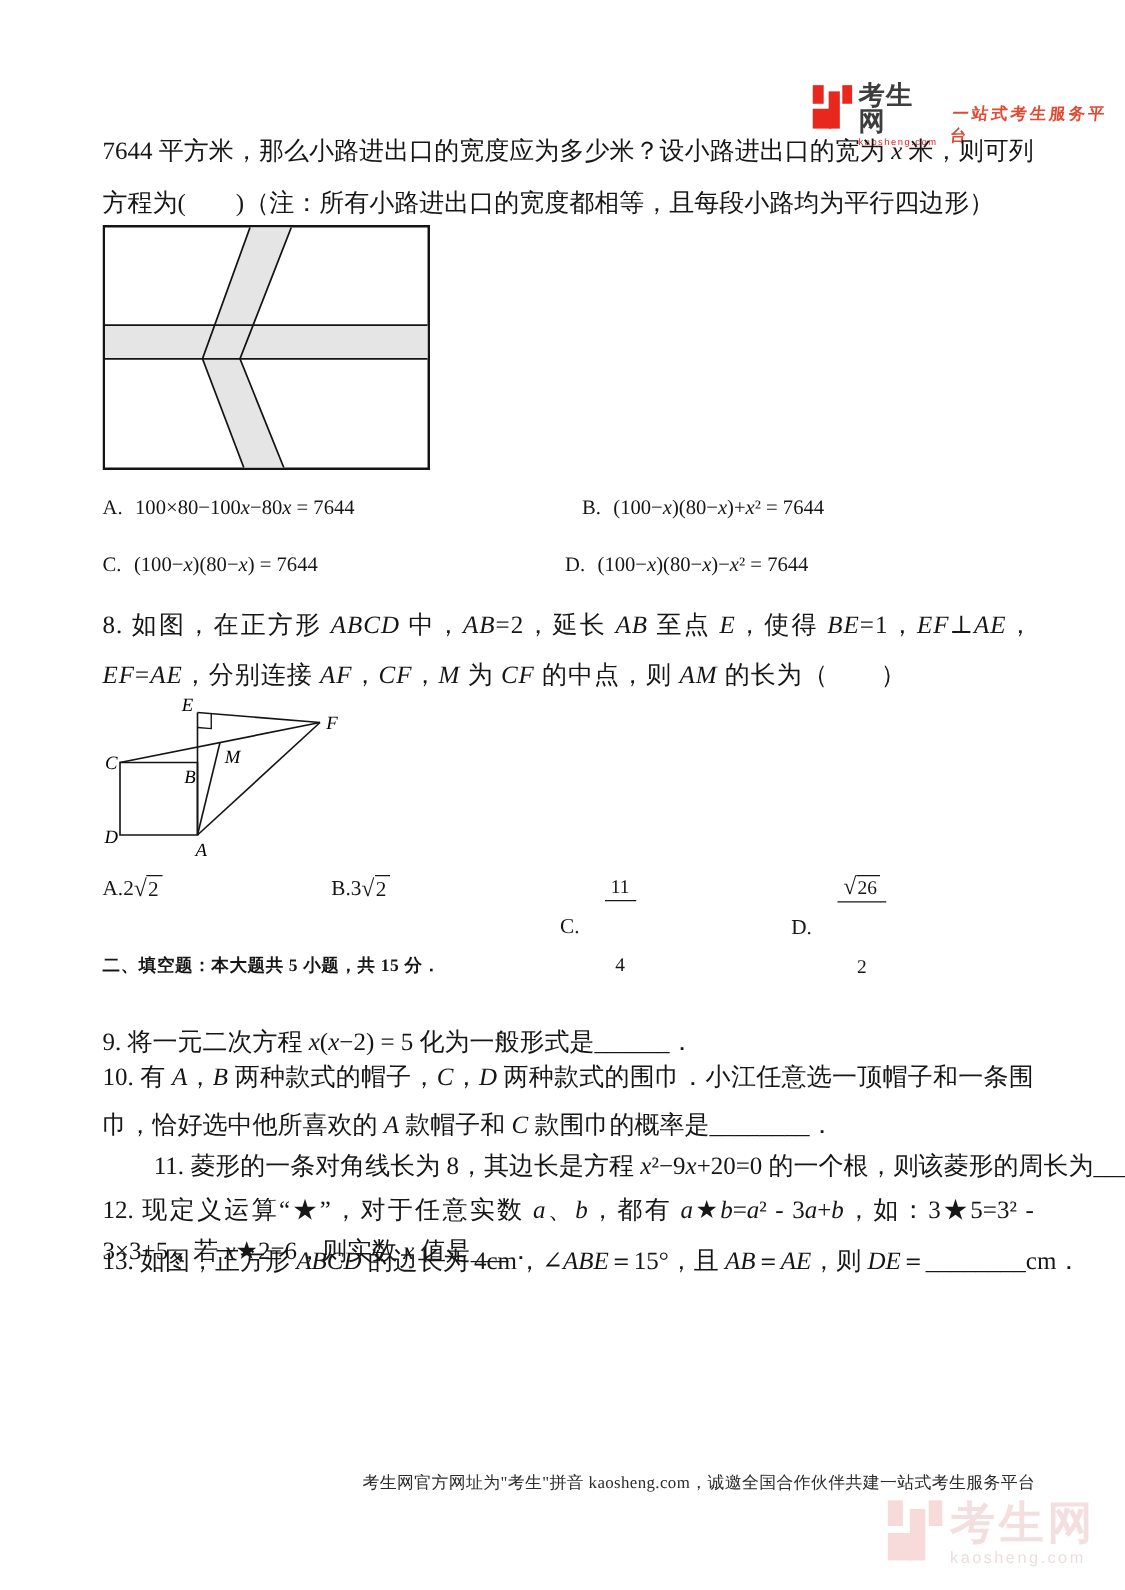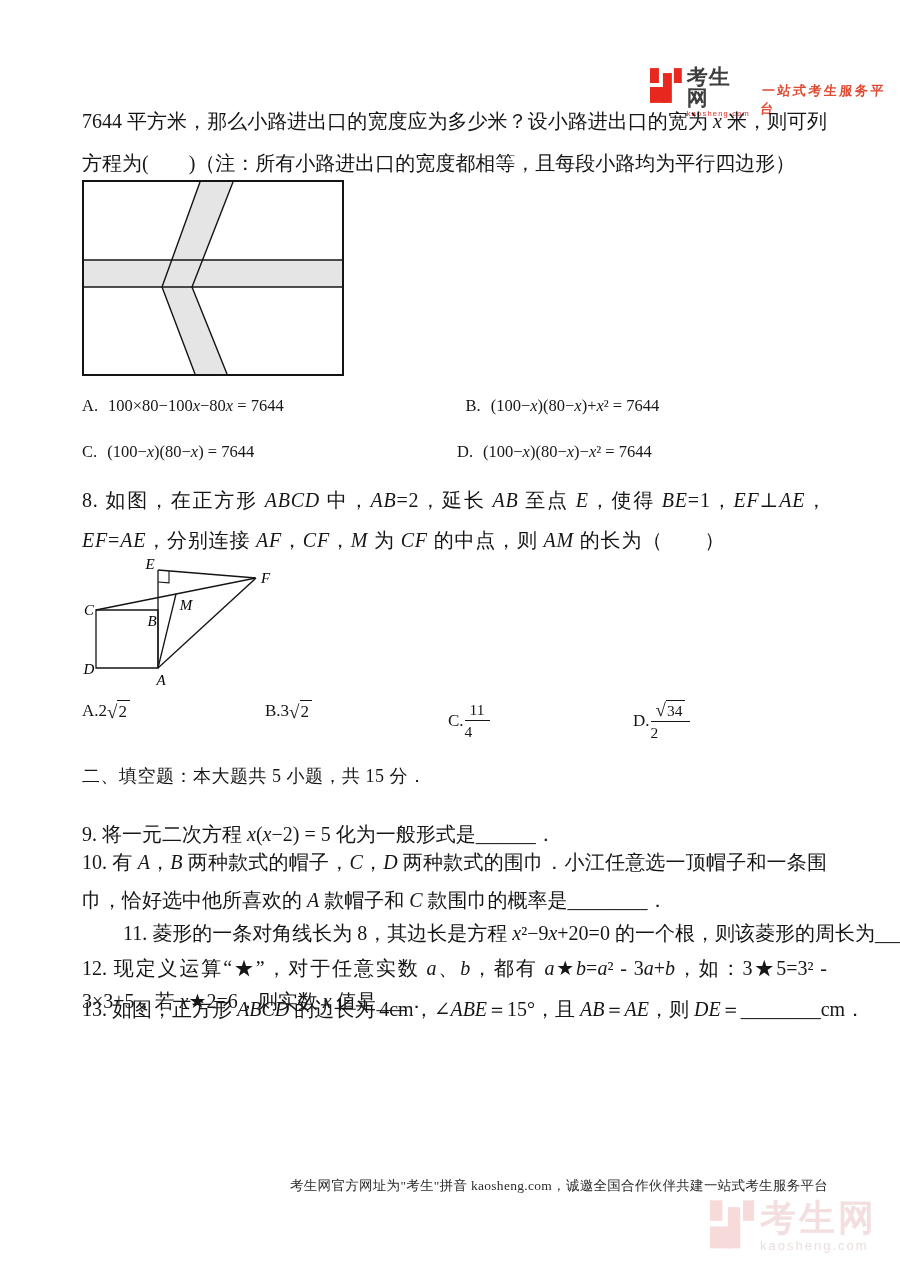--- a/index.html
+++ b/index.html
@@ -11,33 +11,33 @@
   .brand{position:absolute;left:650px;top:66px;display:flex;align-items:flex-start;}
   .brand-icon{display:block;margin-top:2px;}
   .brand-text{margin-left:5px;line-height:1;}
   .brand-name{font-family:"Liberation Sans","DejaVu Sans",sans-serif;font-weight:bold;font-size:21px;color:#3d3d3d;letter-spacing:1px;}
   .brand-domain{font-family:"Liberation Sans","DejaVu Sans",sans-serif;font-size:7.5px;color:#e8281e;letter-spacing:1.2px;margin-top:2px;}
   .brand-tagline{font-family:"Liberation Sans","DejaVu Sans",sans-serif;font-weight:bold;font-size:13px;color:#e04a32;letter-spacing:2.5px;margin-left:9px;margin-top:16px;transform:skewX(-6deg);}
   
   .stem{position:absolute;left:82px;width:745px;margin:0;font-size:20px;text-align:justify;}
   .single{white-space:nowrap;width:auto;}
   .math i{font-style:italic;}
-  .sec-title{position:absolute;left:82px;top:764px;margin:0;font-size:18px;font-weight:normal;letter-spacing:0.5px;text-align:right;}
+  .sec-title{position:absolute;left:82px;top:764px;margin:0;font-size:14px;font-weight:bold;letter-spacing:0.5px;text-align:right;}
   
   .optrow{position:absolute;left:82px;width:745px;display:flex;}
   .opt{font-size:16.5px;white-space:nowrap;}
   .opt .olabel{margin-right:10px;}
-  .q7r1{top:396px;gap:22px;} .q7r2{top:442px;justify-content:space-between;}
+  .q7r1{top:396px;gap:22px;} .q7r2{top:442px;}
   .q7cell{position:relative;width:370px;}
   
   .q8row{position:absolute;left:0;top:700px;width:900px;height:58px;}
   .q8opt{position:absolute;display:flex;align-items:center;font-size:17px;}
   .rsign{font-size:19px;line-height:1;}
   .rad{border-top:1.2px solid #161616;padding:1px 3px 0 1px;}
-  .frac{display:inline-flex;flex-direction:column;margin-left:1px;font-size:15.5px;line-height:1.25;}
+  .frac{display:inline-flex;flex-direction:column;align-items:center;margin-left:20px;font-size:15.5px;line-height:1.25;gap:41px;}
   .fnum{border-bottom:1.3px solid #161616;padding:0 5px 1px 5px;text-align:center;}
   .fden{padding-top:1px;}
   
   .fig{position:absolute;}
   .figlabel{font-style:italic;font-family:"Liberation Serif","DejaVu Serif",serif;}
   
   .footer-note{position:absolute;left:290px;top:1177px;margin:0;font-size:13.5px;color:#2b2b2b;letter-spacing:0.3px;}
   .watermark{position:absolute;left:710px;top:1200px;display:flex;align-items:flex-start;opacity:0.9;}
   .wm-text{margin-left:6px;line-height:1;}
   .wm-name{font-family:"Liberation Sans","DejaVu Sans",sans-serif;font-weight:bold;font-size:36px;color:#f2dcdc;letter-spacing:3px;}
@@ -127,21 +127,21 @@
     <div class="q8opt" style="left:448px;">
       <span class="olabel">C.</span>
       <span class="frac">
         <span class="fnum">11</span>
         <span class="fden">4</span>
       </span>
     </div>
     <div class="q8opt" style="left:633px;">
       <span class="olabel">D.</span>
       <span class="frac">
-        <span class="fnum"><span class="rsign">√</span><span class="rad">34</span></span>
+        <span class="fnum"><span class="rsign">√</span><span class="rad">26</span></span>
         <span class="fden">2</span>
       </span>
     </div>
   </div>
 
   <h2 class="sec-title">二、填空题：本大题共 5 小题，共 15 分．</h2>
 
   <p class="stem single" style="top:806px;line-height:32px;margin-top:12px;">9. 将一元二次方程 <i>x</i>(<i>x</i>−2) = 5 化为一般形式是______．</p>
   <p class="stem" style="top:843px;line-height:38px;">10. 有 <i>A</i>，<i>B</i> 两种款式的帽子，<i>C</i>，<i>D</i> 两种款式的围巾．小江任意选一顶帽子和一条围巾，恰好选中他所喜欢的 <i>A</i> 款帽子和 <i>C</i> 款围巾的概率是________．</p>
   <p class="stem single" style="top:920px;line-height:27px;margin-left:41px;">11. 菱形的一条对角线长为 8，其边长是方程 <i>x</i>²−9<i>x</i>+20=0 的一个根，则该菱形的周长为________．</p>

